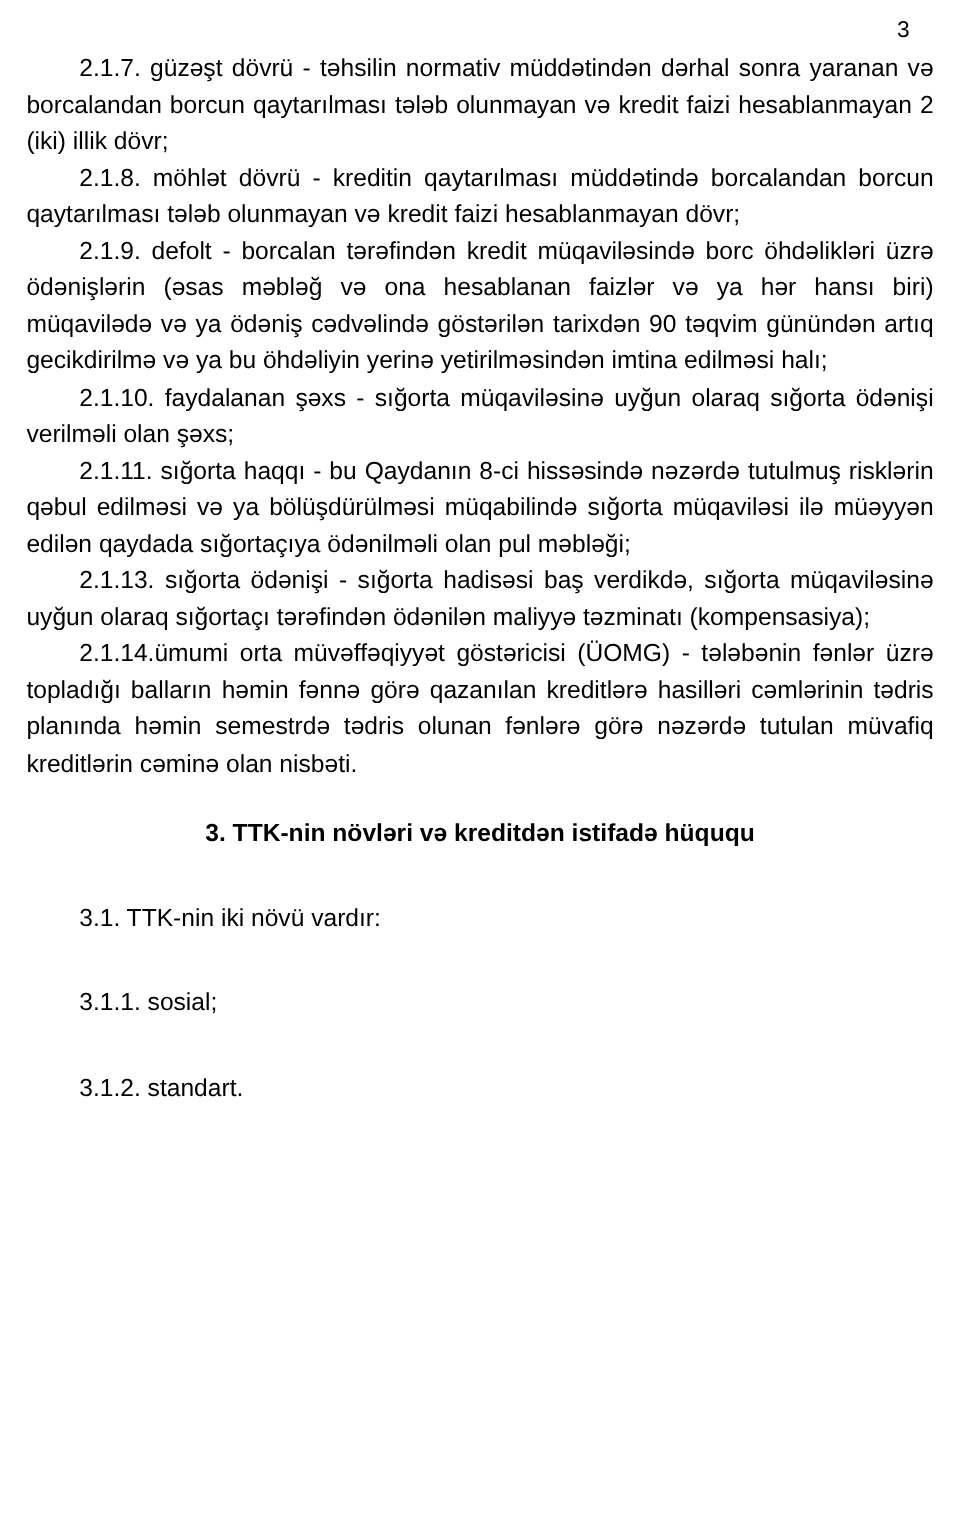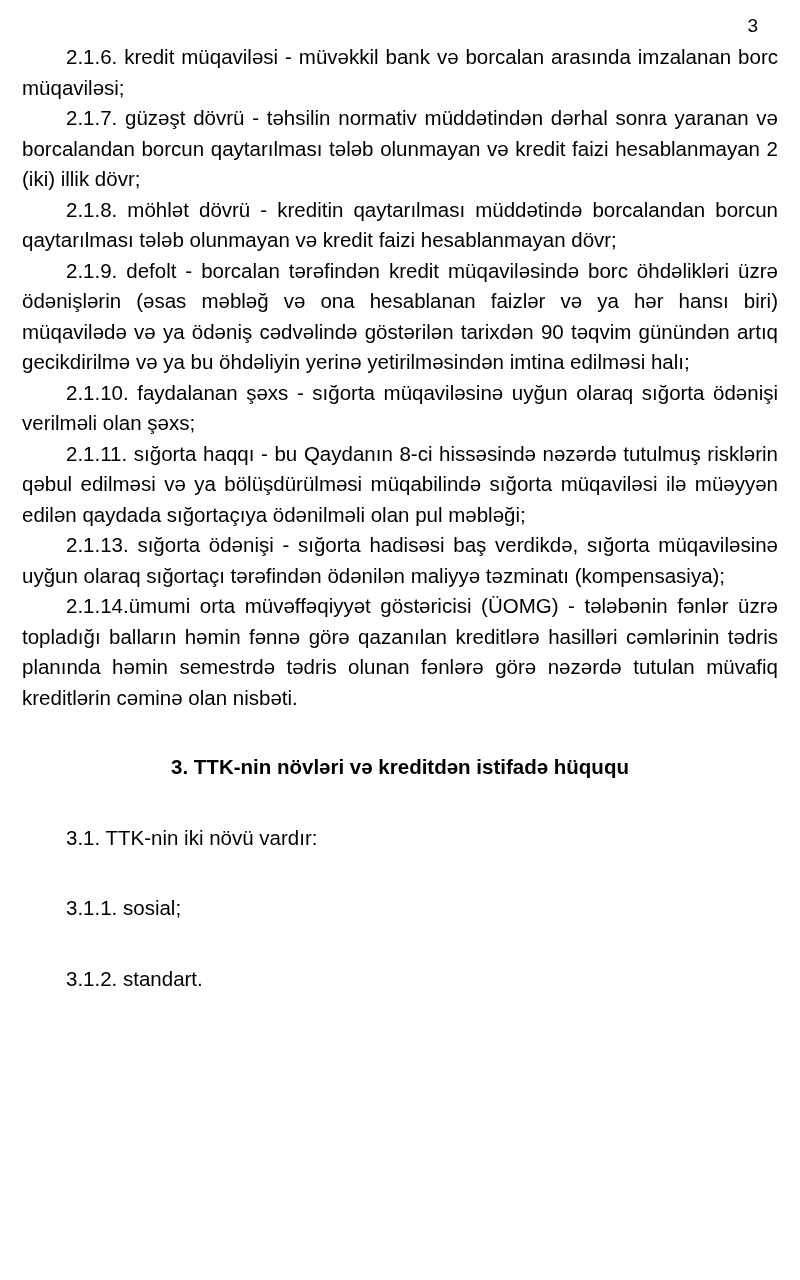--- a/index.html
+++ b/index.html
@@ -35,39 +35,38 @@
   }
   .body-text p {
     margin: 0;
     text-indent: 44px;
   }
   .section-heading {
     text-align: center;
     font-weight: bold;
     font-size: 20.5px;
     line-height: 30.5px;
-    margin: 39px 0 26px 0;
+    margin: 28px 0 26px 0;
   }
   .body-text p:last-child {
     
   }
   .tail-left p {
     text-align: justify;
     margin-top: 40px;
   }
 </style>
 </head>
 <body>
 
 <div class="page">
 
   <div class="page-number">3</div>
 
   <div class="body-text">
-    <p>2.1.6. kredit müqaviləsi - müvəkkil bank və borcalan arasında imzalanan borc müqaviləsi;</p>
     <p>2.1.7. güzəşt dövrü - təhsilin normativ müddətindən dərhal sonra yaranan və borcalandan borcun qaytarılması tələb olunmayan və kredit faizi hesablanmayan 2 (iki) illik dövr;</p>
     <p>2.1.8. möhlət dövrü - kreditin qaytarılması müddətində borcalandan borcun qaytarılması tələb olunmayan və kredit faizi hesablanmayan dövr;</p>
     <p>2.1.9. defolt - borcalan tərəfindən kredit müqaviləsində borc öhdəlikləri üzrə ödənişlərin (əsas məbləğ və ona hesablanan faizlər və ya hər hansı biri) müqavilədə və ya ödəniş cədvəlində göstərilən tarixdən 90 təqvim günündən artıq gecikdirilmə və ya bu öhdəliyin yerinə yetirilməsindən imtina edilməsi halı;</p>
     <p>2.1.10. faydalanan şəxs - sığorta müqaviləsinə uyğun olaraq sığorta ödənişi verilməli olan şəxs;</p>
     <p>2.1.11. sığorta haqqı - bu Qaydanın 8-ci hissəsində nəzərdə tutulmuş risklərin qəbul edilməsi və ya bölüşdürülməsi müqabilində sığorta müqaviləsi ilə müəyyən edilən qaydada sığortaçıya ödənilməli olan pul məbləği;</p>
     <p>2.1.13. sığorta ödənişi - sığorta hadisəsi baş verdikdə, sığorta müqaviləsinə uyğun olaraq sığortaçı tərəfindən ödənilən maliyyə təzminatı (kompensasiya);</p>
     <p>2.1.14.ümumi orta müvəffəqiyyət göstəricisi (ÜOMG) - tələbənin fənlər üzrə topladığı balların həmin fənnə görə qazanılan kreditlərə hasilləri cəmlərinin tədris planında həmin semestrdə tədris olunan fənlərə görə nəzərdə tutulan müvafiq kreditlərin cəminə olan nisbəti.</p>
   </div>
 
   <div class="section-heading">3. TTK-nin növləri və kreditdən istifadə hüququ</div>

